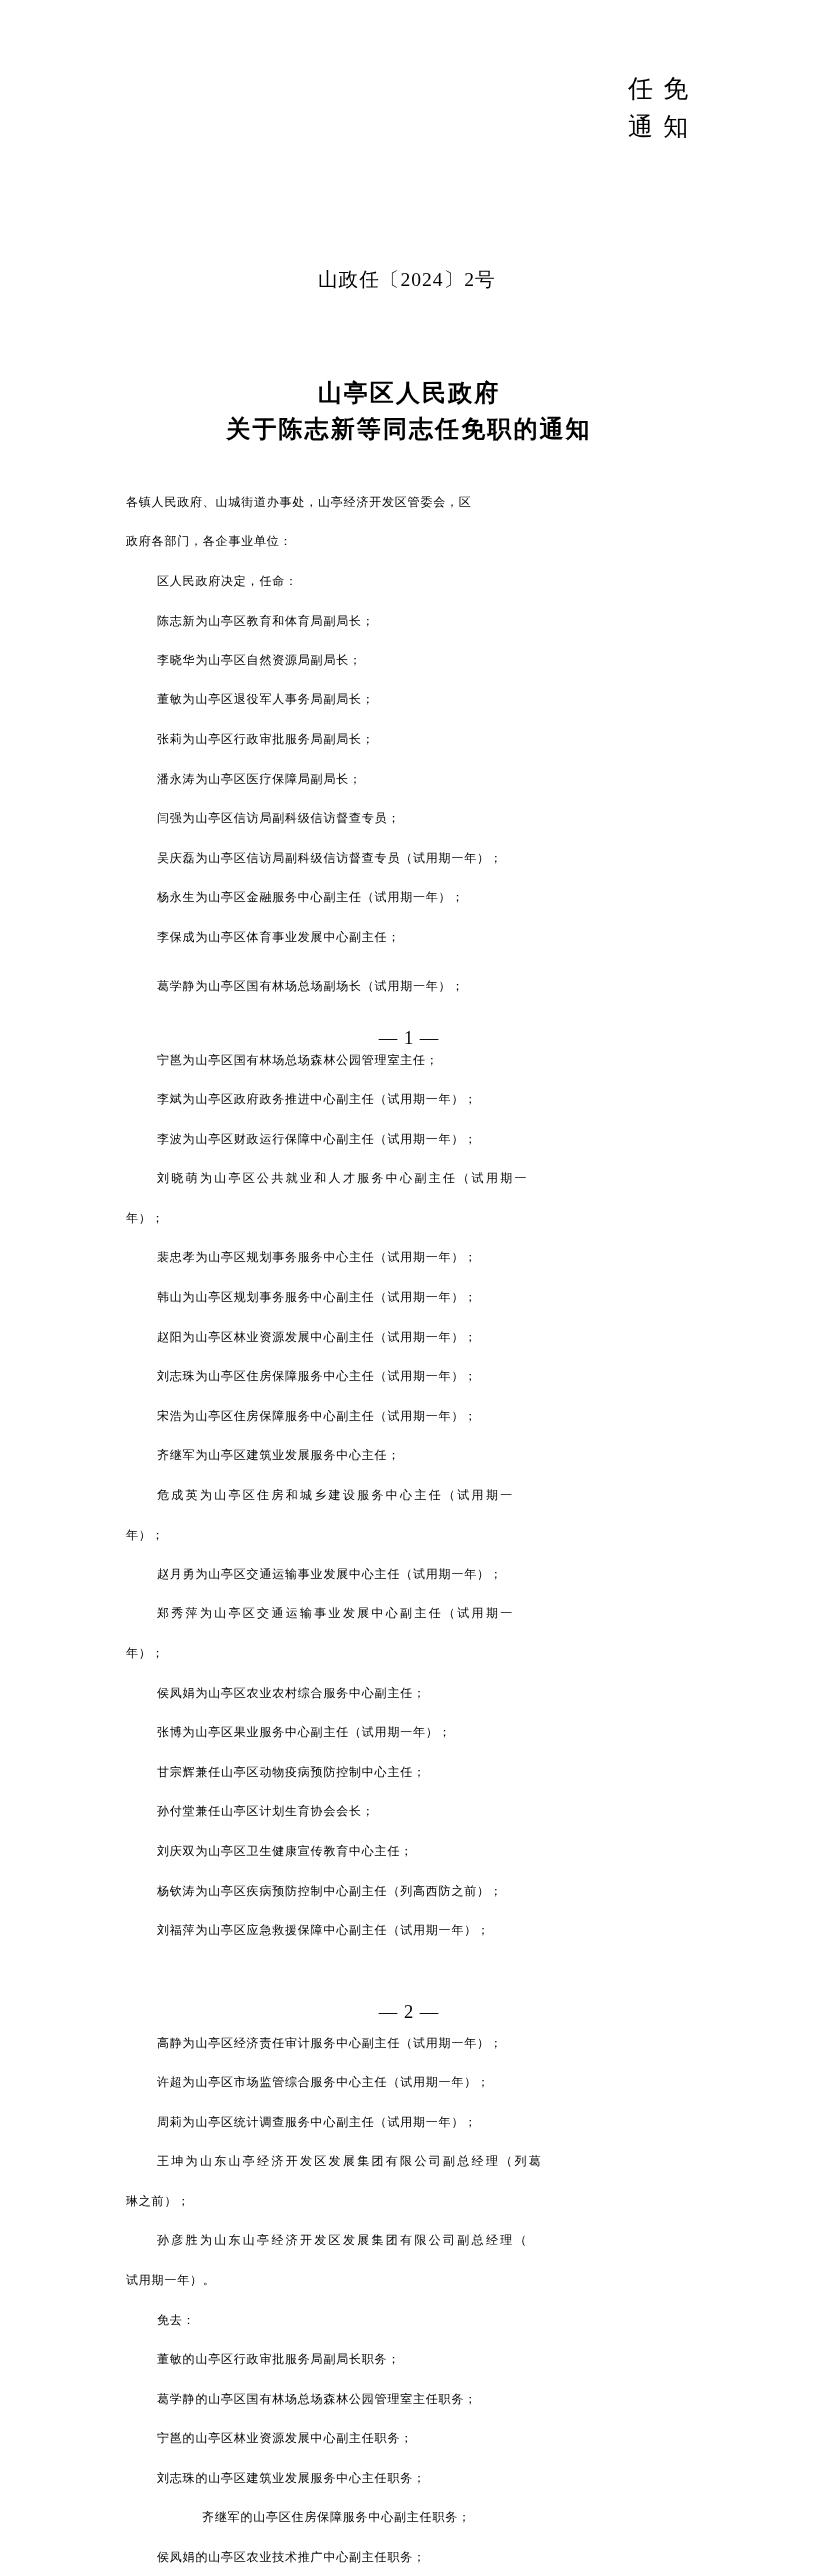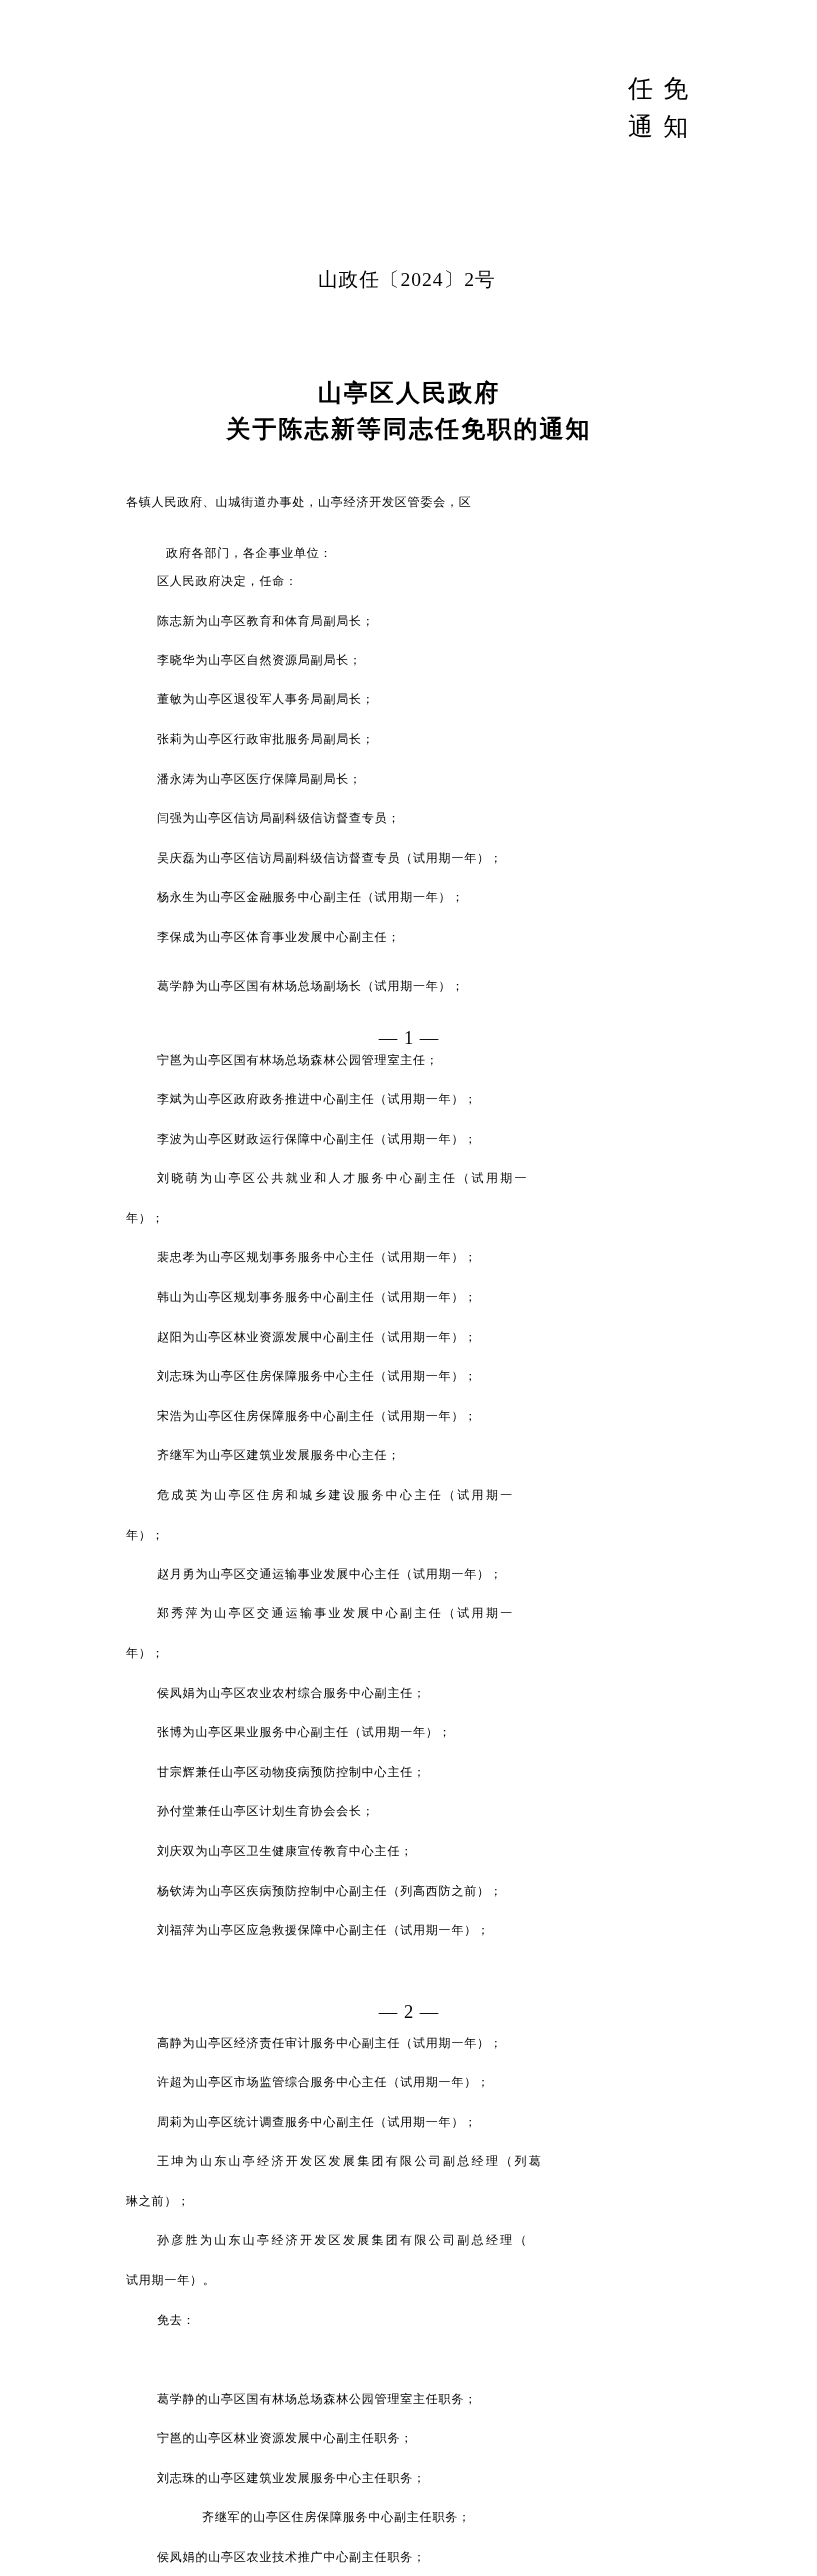--- a/index.html
+++ b/index.html
@@ -37,21 +37,21 @@
 
   <div id="corner1" class="abs corner">任免</div>
   <div id="corner2" class="abs corner">通知</div>
 
   <div id="docnum" class="abs">山政任〔2024〕2号</div>
 
   <div id="title1" class="abs title">山亭区人民政府</div>
   <div id="title2" class="abs title">关于陈志新等同志任免职的通知</div>
 
   <div class="line flush" style="top: 496px;">各镇人民政府、山城街道办事处，山亭经济开发区管委会，区</div>
-    <div class="line flush" style="top: 547px; margin-left: 40px;">政府各部门，各企事业单位：</div>
+    <div class="line flush" style="top: 535px;">政府各部门，各企事业单位：</div>
     <div class="line indent" style="top: 575px;">区人民政府决定，任命：</div>
     <div class="line indent" style="top: 615px;">陈志新为山亭区教育和体育局副局长；</div>
     <div class="line indent" style="top: 654px;">李晓华为山亭区自然资源局副局长；</div>
     <div class="line indent" style="top: 693px;">董敏为山亭区退役军人事务局副局长；</div>
     <div class="line indent" style="top: 733px;">张莉为山亭区行政审批服务局副局长；</div>
     <div class="line indent" style="top: 773px;">潘永涛为山亭区医疗保障局副局长；</div>
     <div class="line indent" style="top: 812px;">闫强为山亭区信访局副科级信访督查专员；</div>
     <div class="line indent" style="top: 852px;">吴庆磊为山亭区信访局副科级信访督查专员（试用期一年）；</div>
     <div class="line indent" style="top: 891px;">杨永生为山亭区金融服务中心副主任（试用期一年）；</div>
     <div class="line indent" style="top: 931px;">李保成为山亭区体育事业发展中心副主任；</div>
@@ -82,20 +82,21 @@
     <div class="line indent" style="top: 1924px;">刘福萍为山亭区应急救援保障中心副主任（试用期一年）；</div>
     <div class="line marker" style="top: 2002px;">— 2 —</div>
     <div class="line indent" style="top: 2037px;">高静为山亭区经济责任审计服务中心副主任（试用期一年）；</div>
     <div class="line indent" style="top: 2076px;">许超为山亭区市场监管综合服务中心主任（试用期一年）；</div>
     <div class="line indent" style="top: 2116px;">周莉为山亭区统计调查服务中心副主任（试用期一年）；</div>
     <div class="line indent stretch" style="top: 2155px;">王坤为山东山亭经济开发区发展集团有限公司副总经理（列葛</div>
     <div class="line flush" style="top: 2195px;">琳之前）；</div>
     <div class="line indent stretch" style="top: 2234px;">孙彦胜为山东山亭经济开发区发展集团有限公司副总经理（</div>
     <div class="line flush" style="top: 2274px;">试用期一年）。</div>
     <div class="line indent" style="top: 2314px;">免去：</div>
+    <div class="line indent" style="top: 2353px;">董敏的山亭区行政审批服务局副局长职务；</div>
     <div class="line indent" style="top: 2393px;">葛学静的山亭区国有林场总场森林公园管理室主任职务；</div>
     <div class="line indent" style="top: 2432px;">宁邕的山亭区林业资源发展中心副主任职务；</div>
     <div class="line indent" style="top: 2472px;">刘志珠的山亭区建筑业发展服务中心主任职务；</div>
     <div class="line indent" style="top: 2511px; margin-left: 45px;">齐继军的山亭区住房保障服务中心副主任职务；</div>
     <div class="line indent" style="top: 2551px;">侯凤娟的山亭区农业技术推广中心副主任职务；</div>
 
 </div>
 
 
 </body></html>

